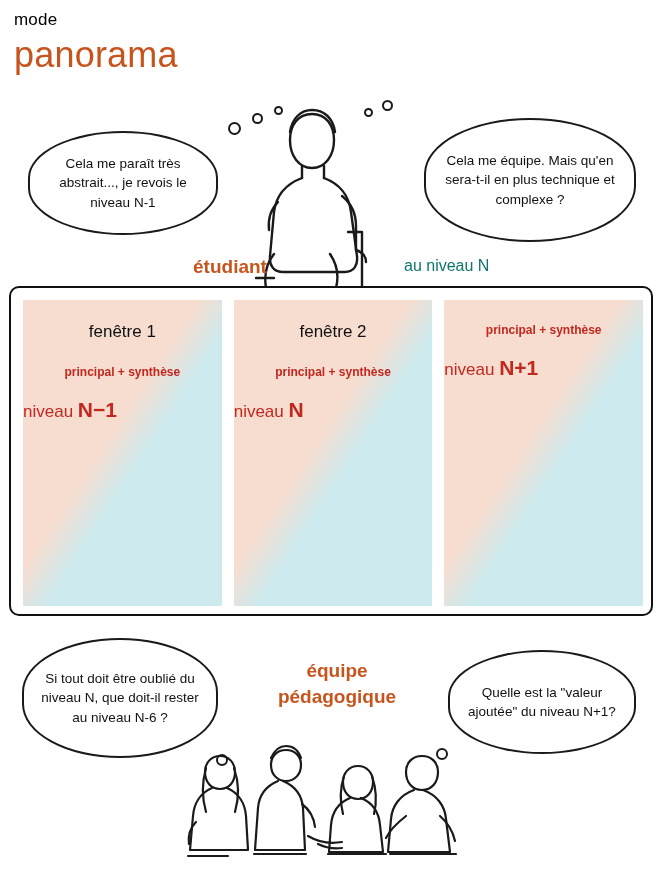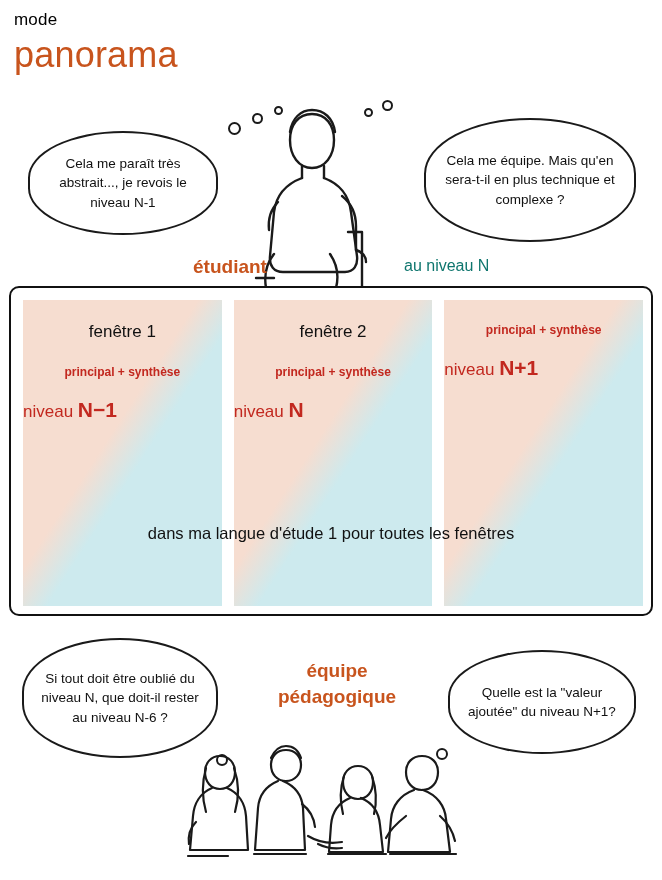--- a/index.html
+++ b/index.html
@@ -215,21 +215,20 @@
     <div class="window">
       <div class="w-main">
         <span>principal + synthèse</span>
       </div>
       <div class="w-level">
         <span>niveau </span><b>N+1</b>
       </div>
     </div>
 
   </div>
-  <div class="panel-footer">dans ma langue d'étude 1 pour toutes les fenêtres</div>
 </div>
 
 <div class="role-label" id="label-equipe">équipe pédagogique</div>
 
 <div class="bubble bubble-cloud" id="bubble-team-left">
   <span>Si tout doit être oublié du niveau N, que doit-il rester au niveau N-6 ?</span>
 </div>
 
 <div class="bubble bubble-cloud" id="bubble-team-right">
   <span>Quelle est la "valeur ajoutée" du niveau N+1?</span>

